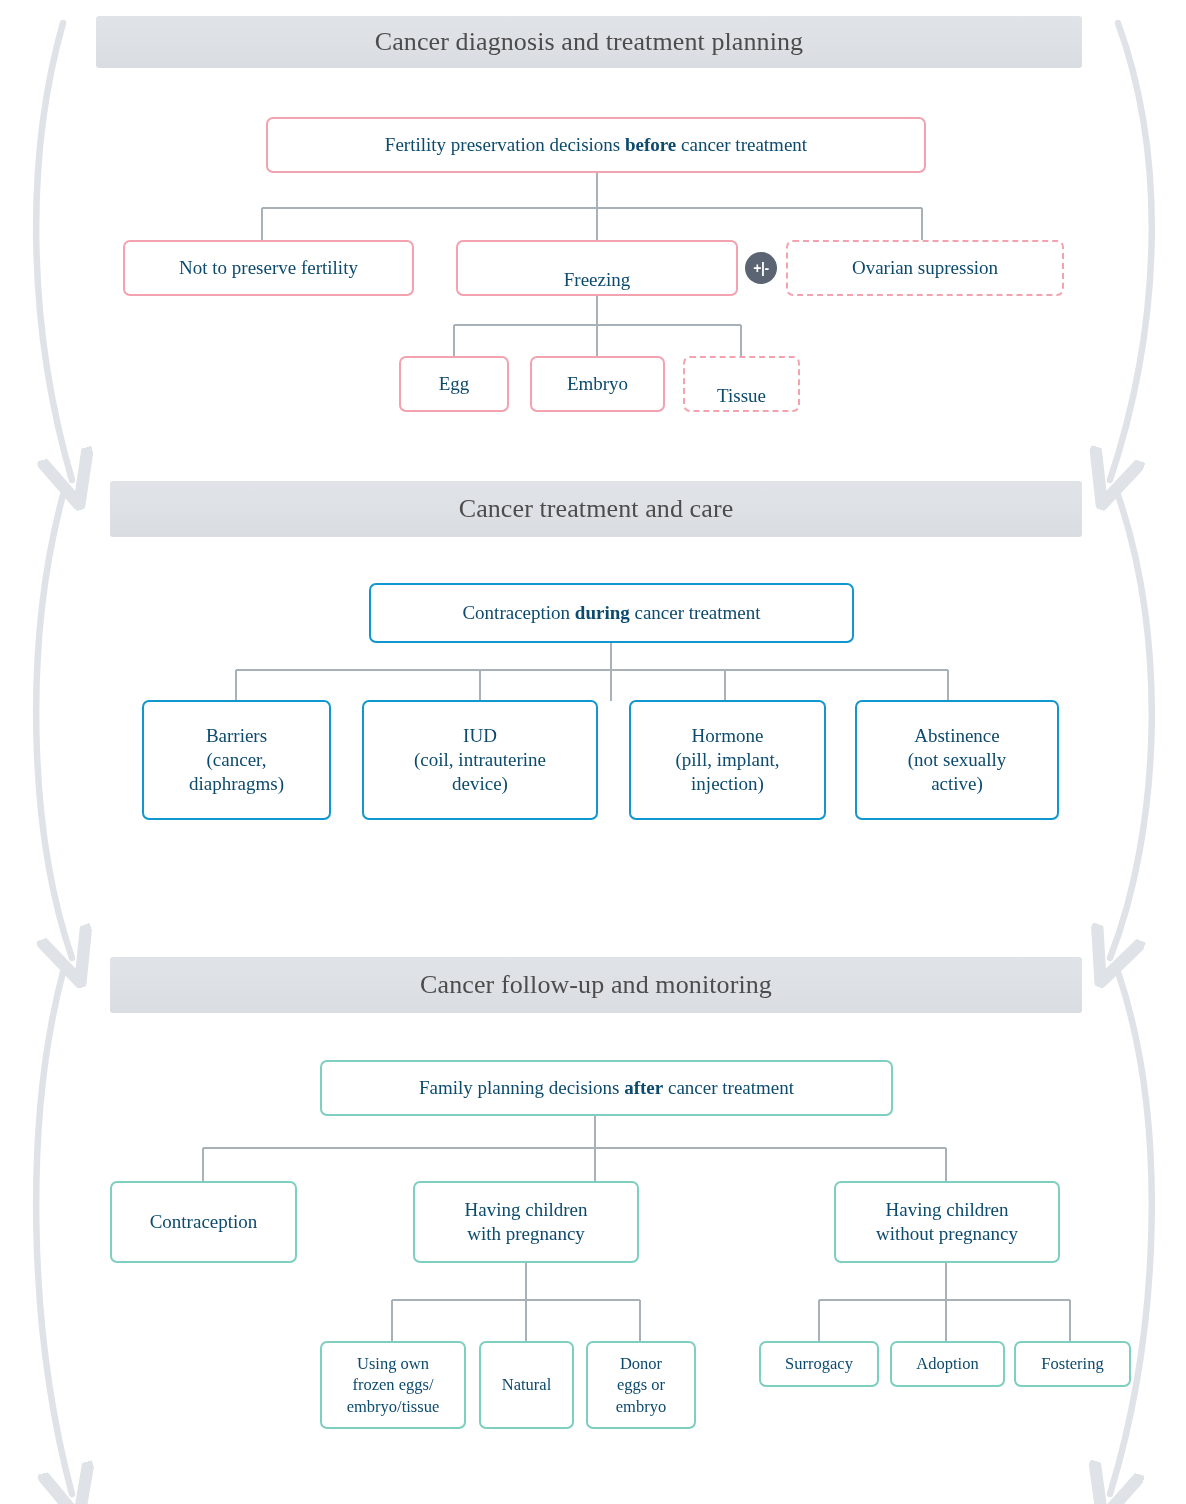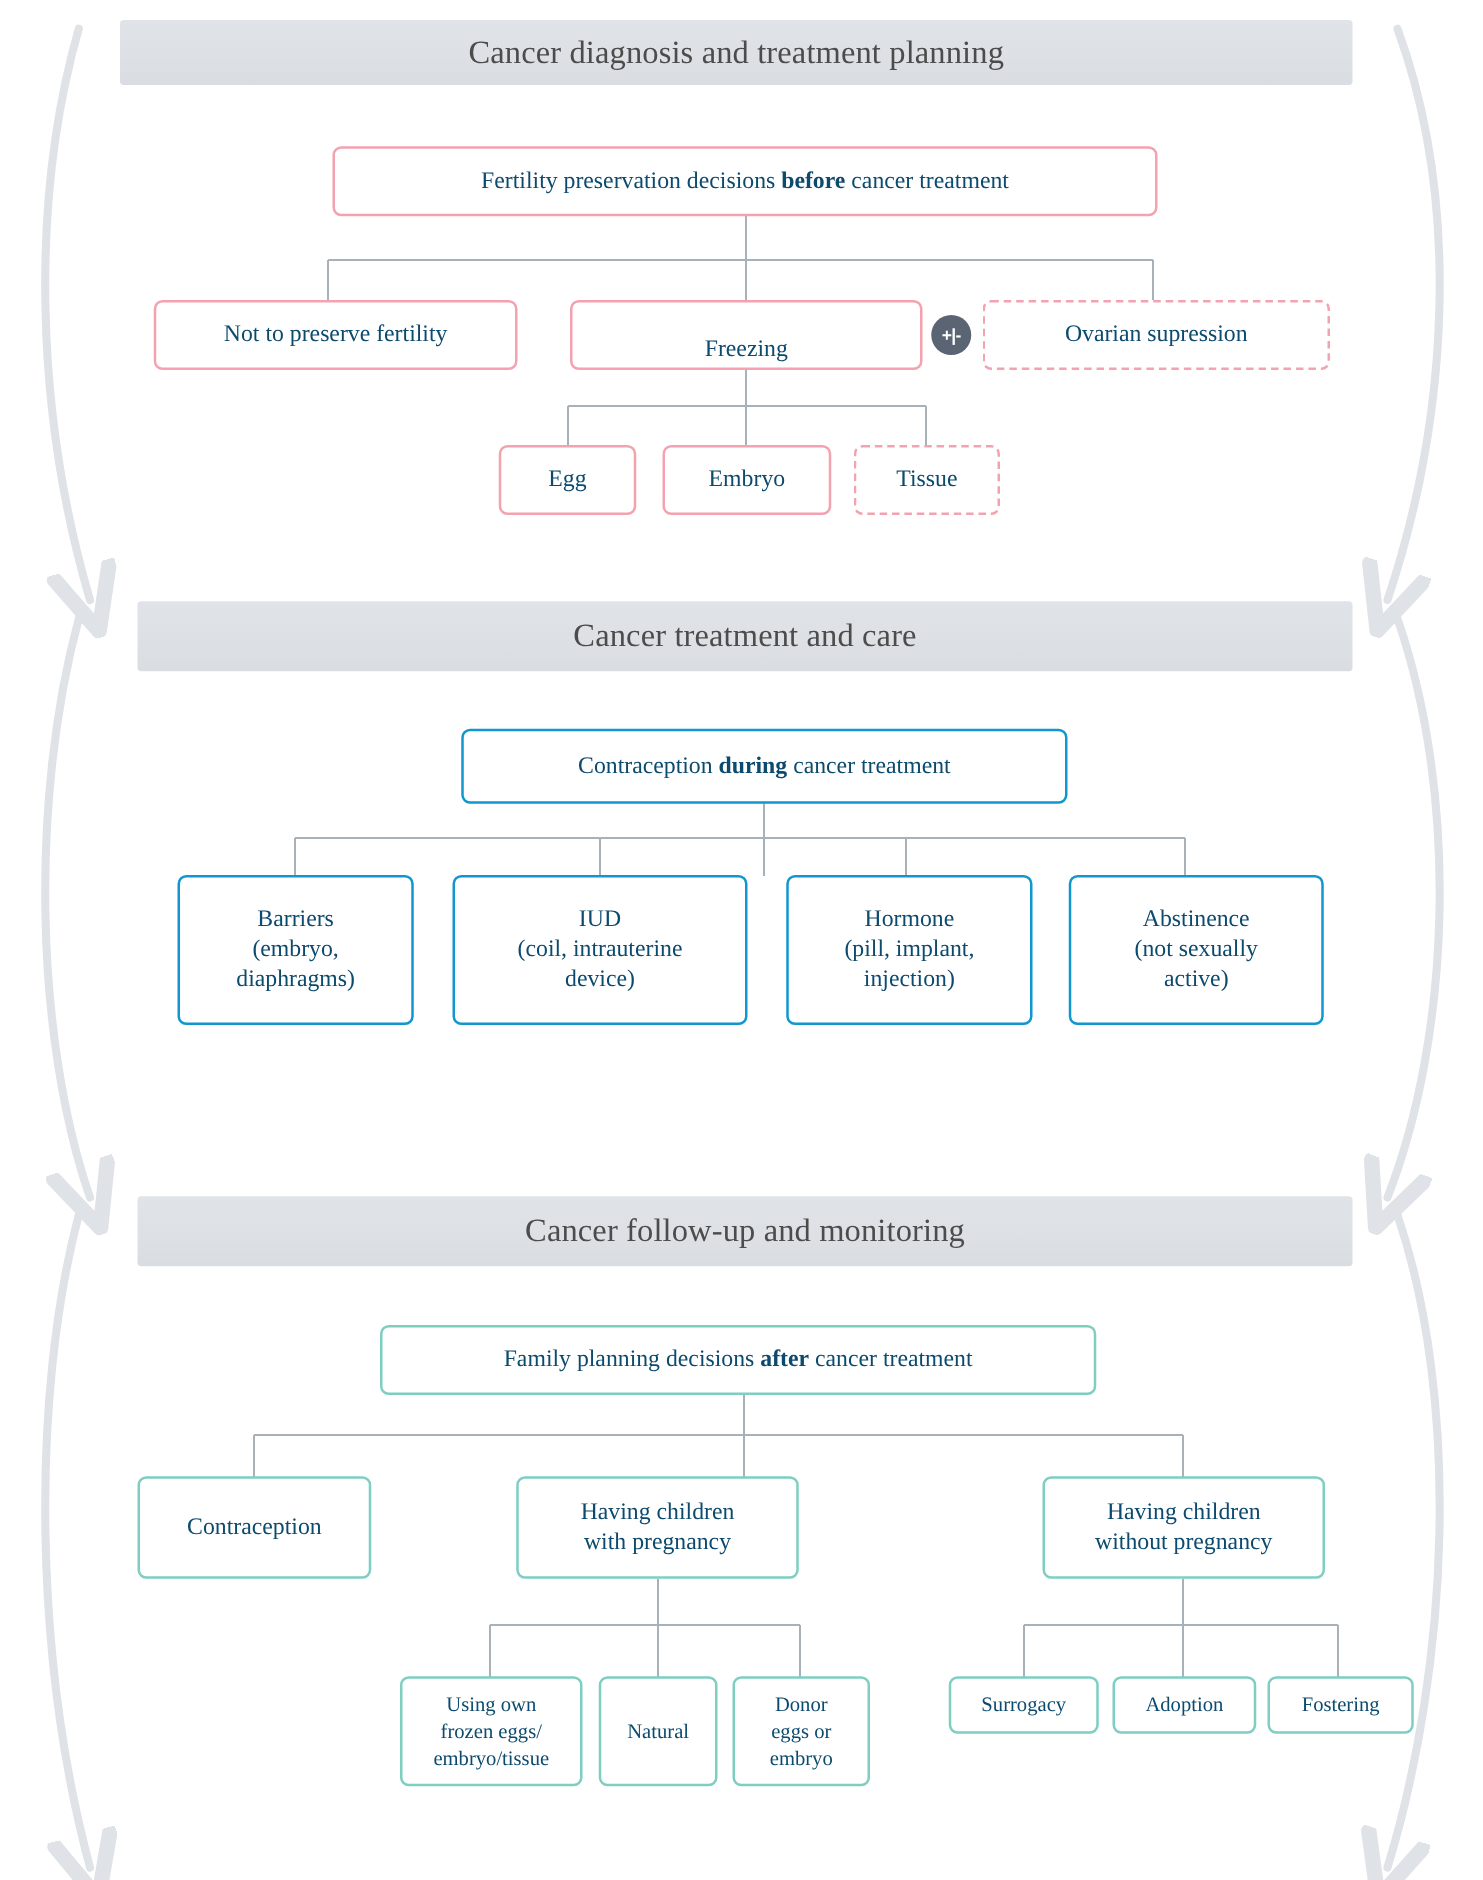--- a/index.html
+++ b/index.html
@@ -165,38 +165,38 @@
   </div>
 
   <div class="node pink" style="left:399px; top:356px; width:110px; height:56px;">
     <span>Egg</span>
   </div>
 
   <div class="node pink" style="left:530px; top:356px; width:135px; height:56px;">
     <span>Embryo</span>
   </div>
 
-  <div class="node pink dashed" style="left:683px; top:356px; width:117px; height:56px;">
+  <div class="node pink dashed" style="left:683px; top:356px; width:117px; height:56px;align-items:flex-end;">
     <span>Tissue</span>
   </div>
 
   <div class="band" style="left:110px; top:481px; width:972px; height:56px;">
     <span>Cancer treatment and care</span>
   </div>
 
   <div class="node blue" style="left:369px; top:583px; width:485px; height:60px;">
     <span>
       <span>Contraception </span><b>during</b><span> cancer treatment</span>
     </span>
   </div>
 
   <div class="node blue" style="left:142px; top:700px; width:189px; height:120px;">
     <span>
       <span class="ln">Barriers</span>
-      <span class="ln">(embryo,</span>
+      <span class="ln">(cancer,</span>
       <span class="ln">diaphragms)</span>
     </span>
   </div>
 
   <div class="node blue" style="left:362px; top:700px; width:236px; height:120px;">
     <span>
       <span class="ln">IUD</span>
       <span class="ln">(coil, intrauterine</span>
       <span class="ln">device)</span>
     </span>
@@ -215,21 +215,21 @@
       <span class="ln">Abstinence</span>
       <span class="ln">(not sexually</span>
       <span class="ln">active)</span>
     </span>
   </div>
 
   <div class="band" style="left:110px; top:957px; width:972px; height:56px;">
     <span>Cancer follow-up and monitoring</span>
   </div>
 
-  <div class="node teal" style="left:304px; top:1060px; width:573px; height:56px;">
+  <div class="node teal" style="left:320px; top:1060px; width:573px; height:56px;">
     <span>
       <span>Family planning decisions </span><b>after</b><span> cancer treatment</span>
     </span>
   </div>
 
   <div class="node teal" style="left:110px; top:1181px; width:187px; height:82px;">
     <span>
       <span class="ln">Contraception</span>
     </span>
   </div>

